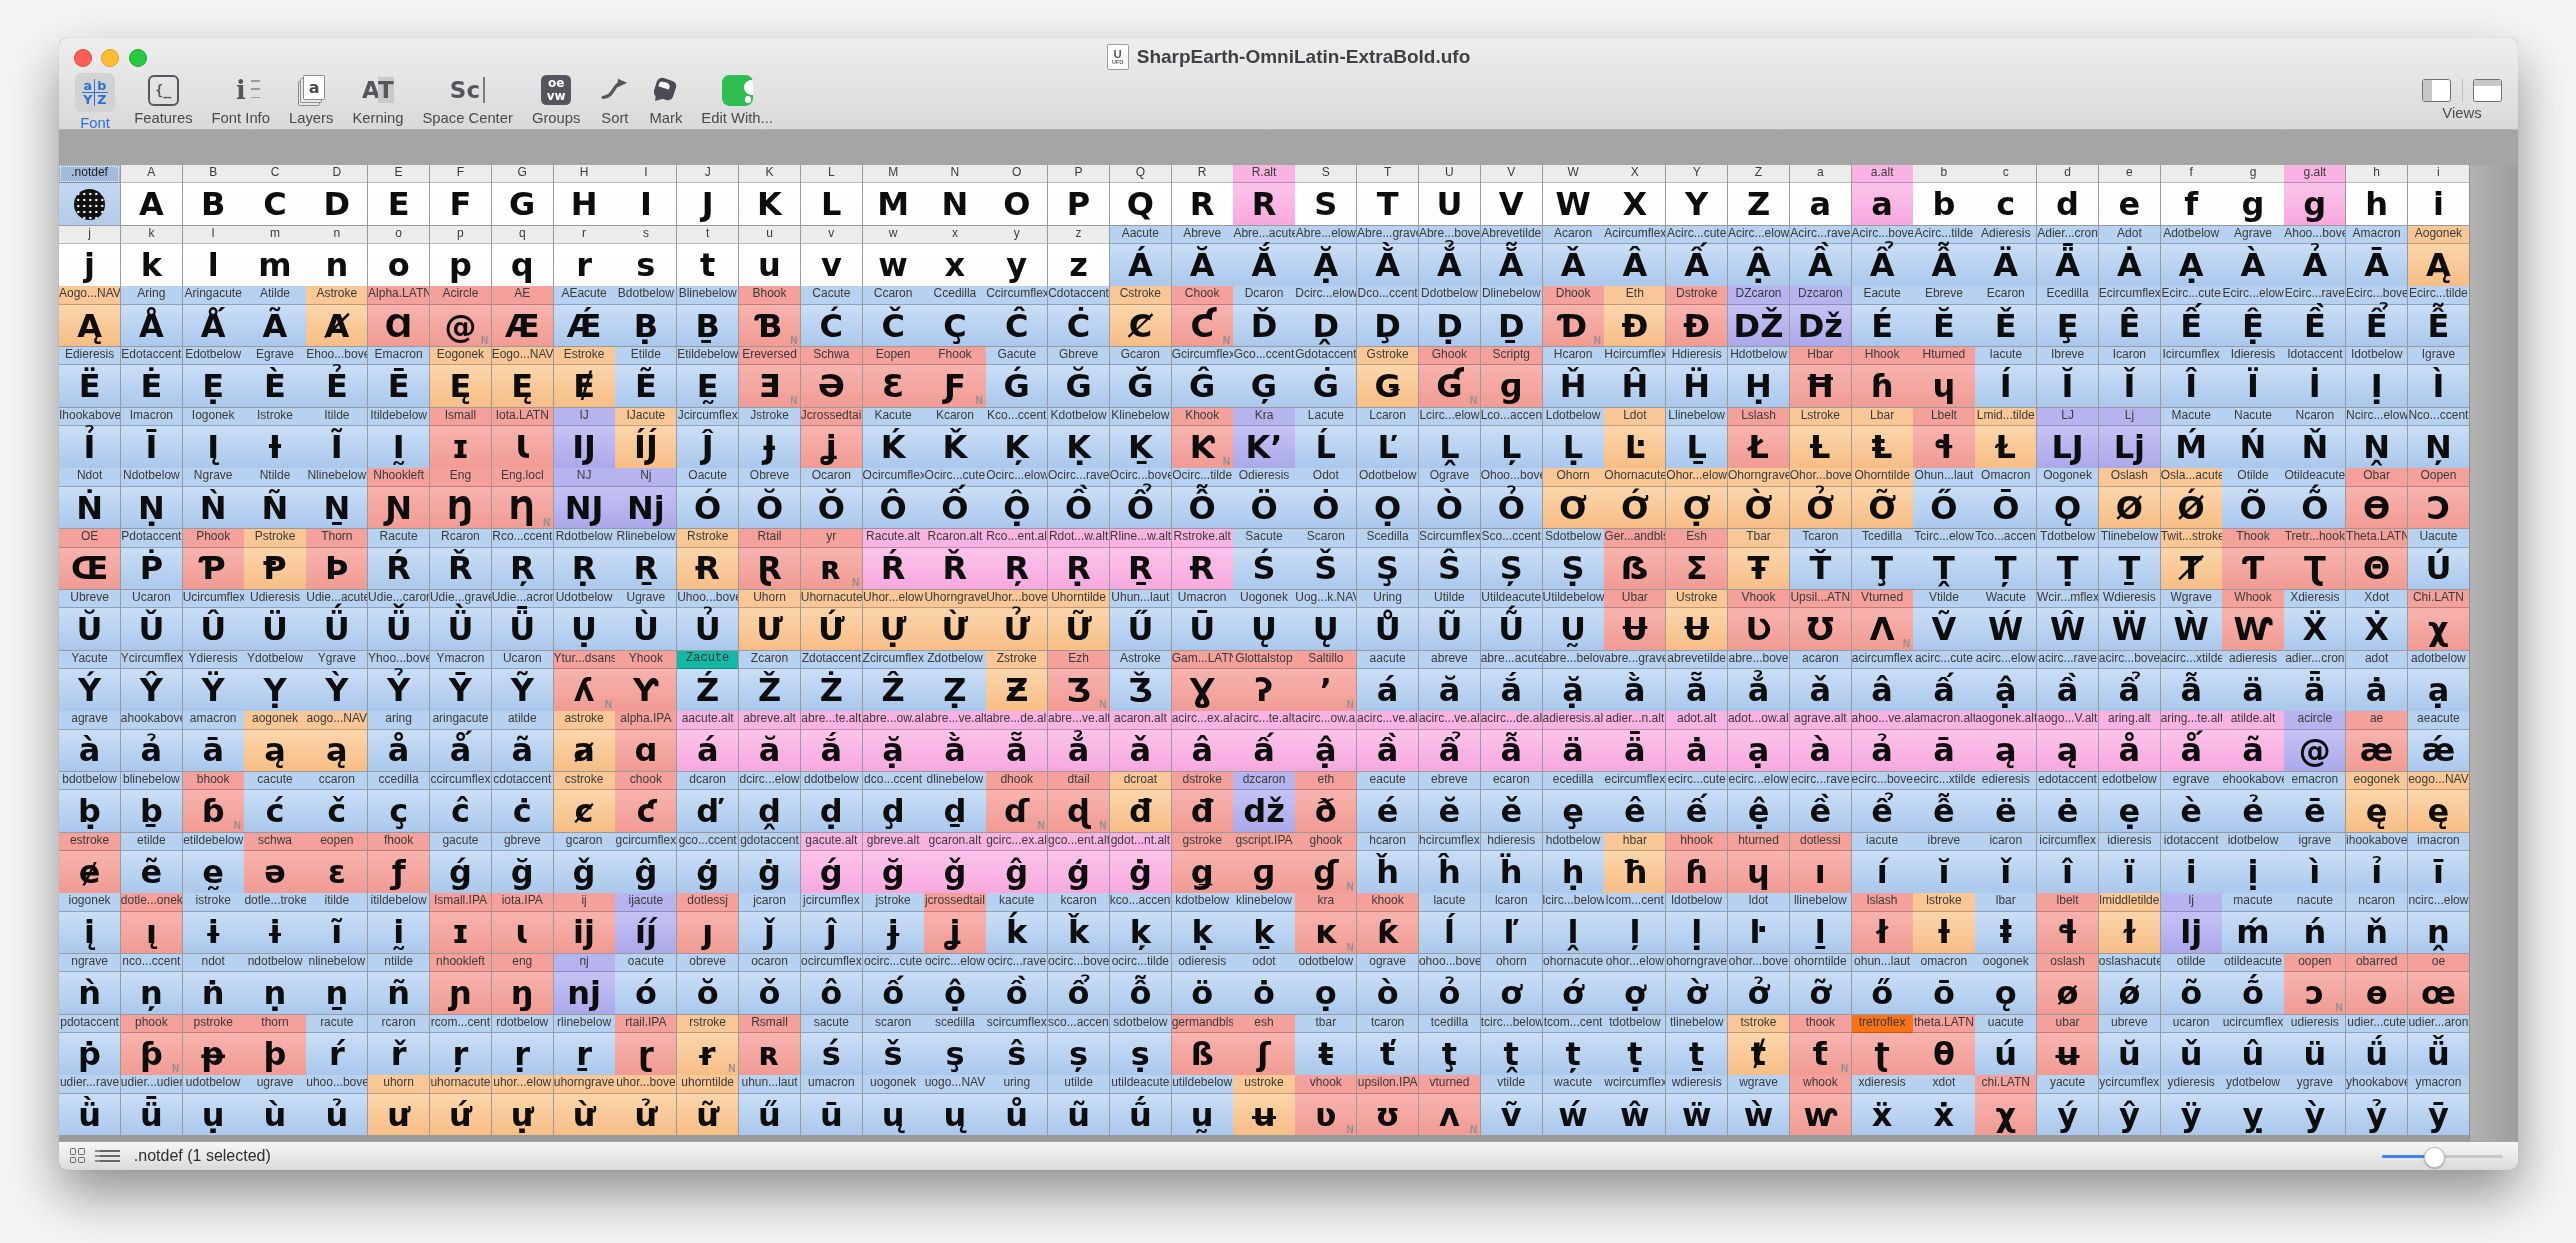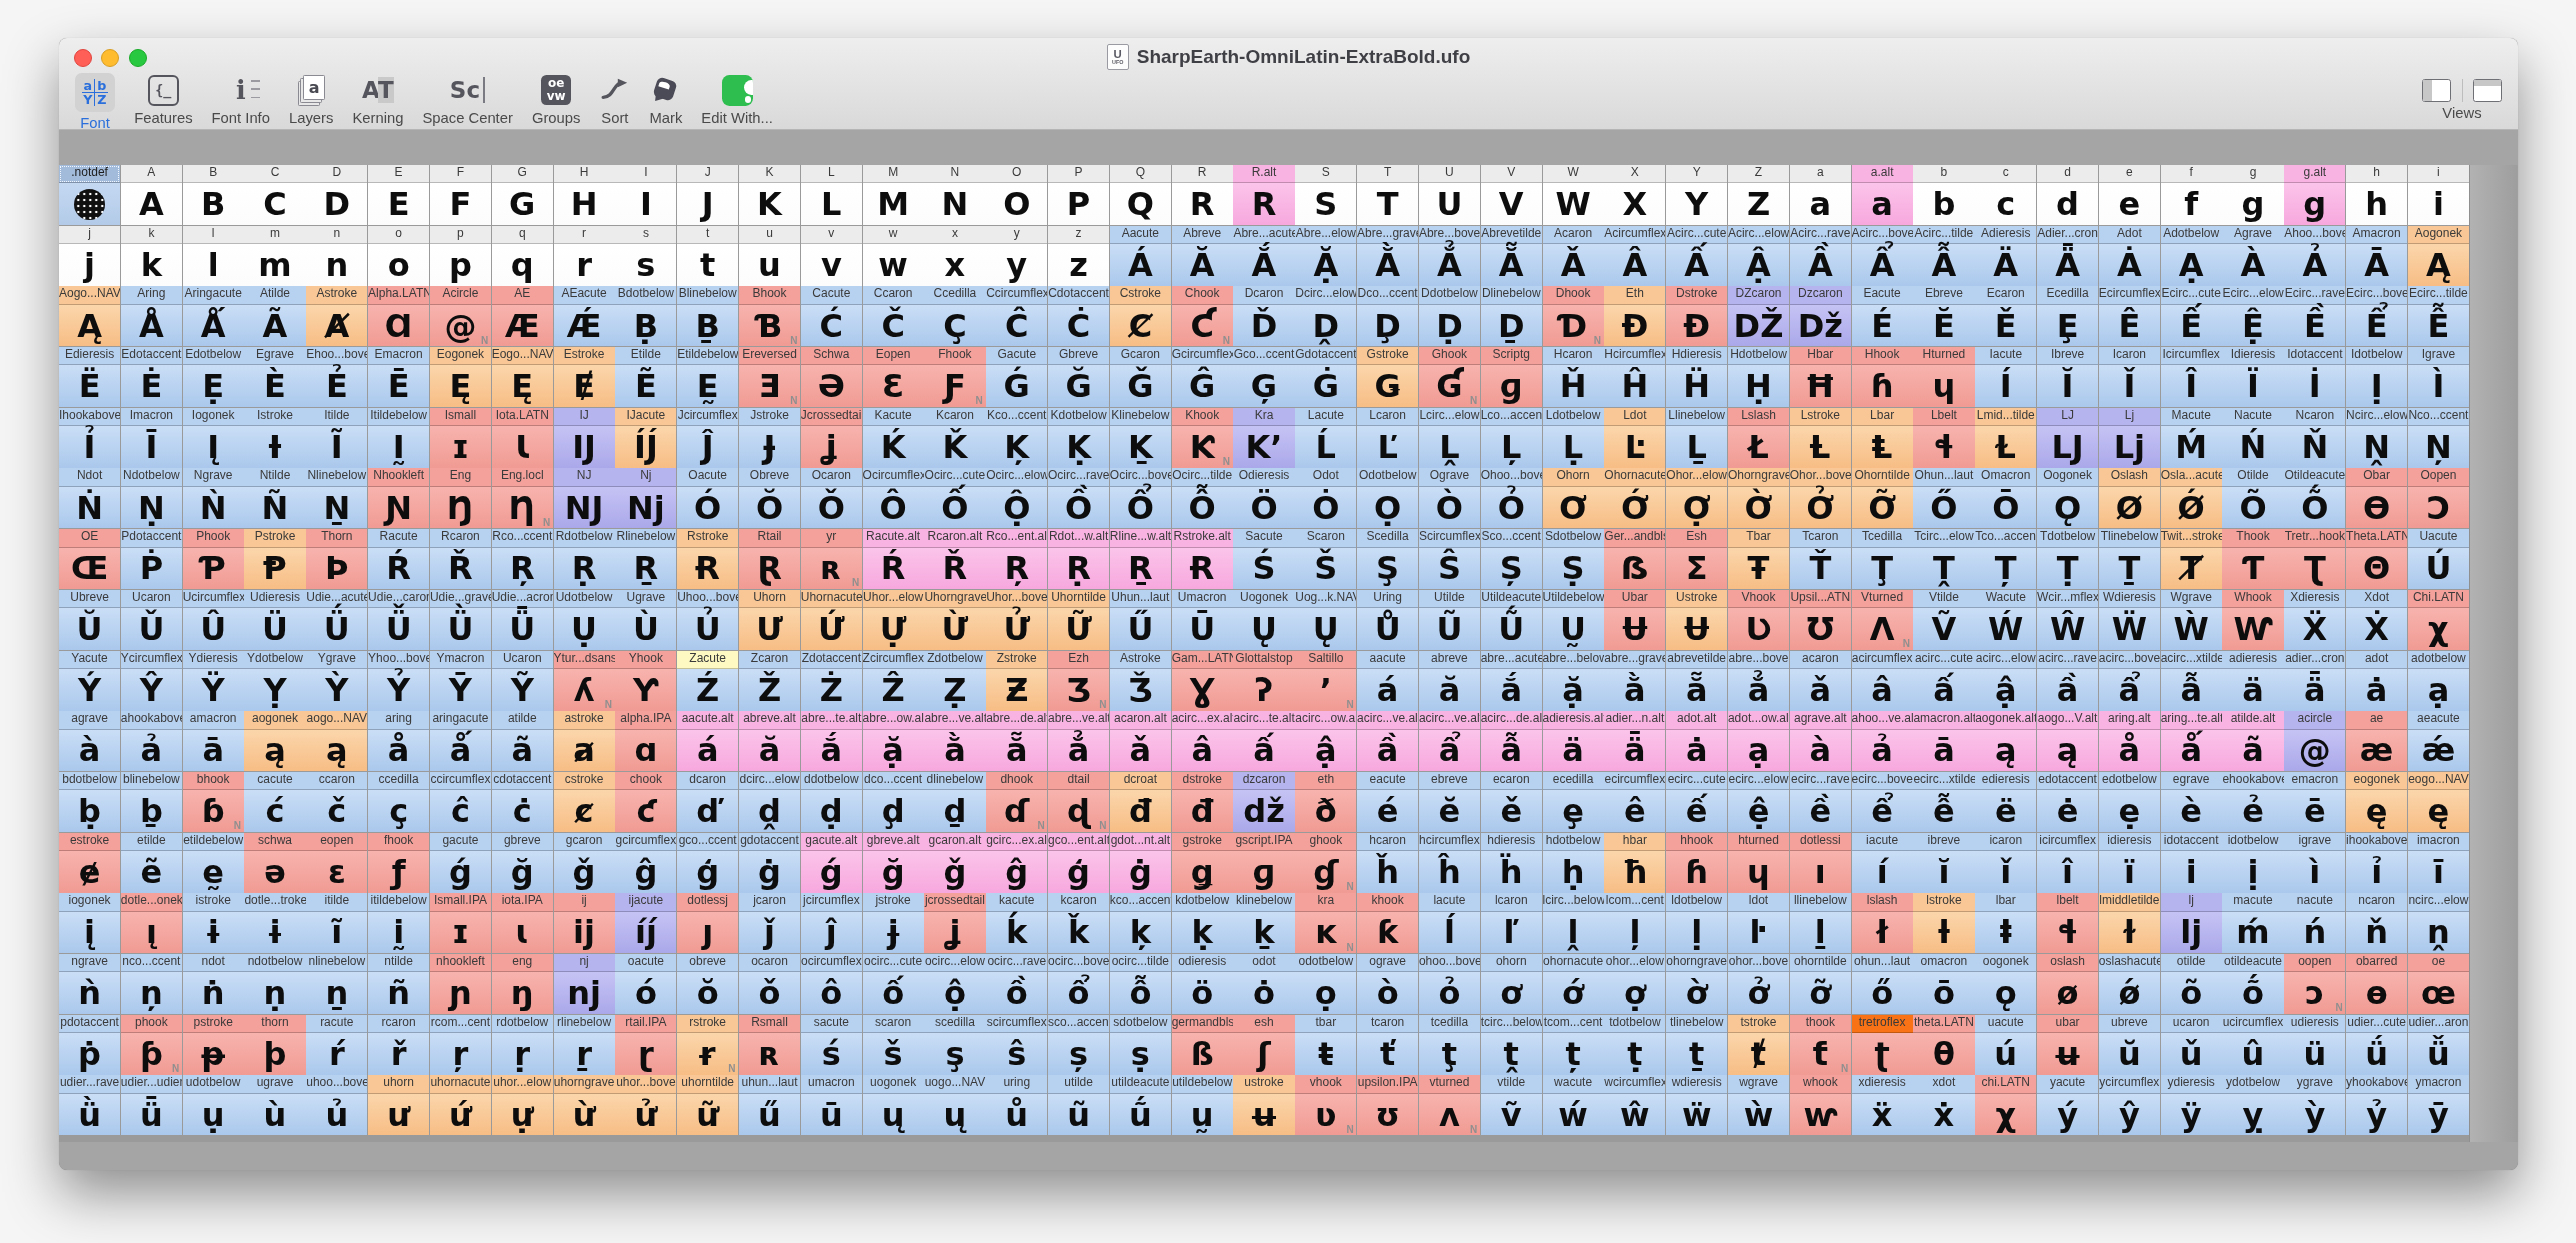--- a/index.html
+++ b/index.html
@@ -1511,21 +1511,21 @@
         </div>
         <div class="cell">
           <div class="cl" style="background: rgb(244, 160, 155);">Ytur...dsans</div>
           <div class="cg" style="background: linear-gradient(rgb(248, 179, 174), rgb(240, 155, 147));">ʎ<span class="nb">N</span></div>
         </div>
         <div class="cell">
           <div class="cl" style="background: rgb(244, 160, 155);">Yhook</div>
           <div class="cg" style="background: linear-gradient(rgb(248, 179, 174), rgb(240, 155, 147));">Ƴ</div>
         </div>
         <div class="cell">
-          <div class="cl" style="background: #fef9c3;">Zacute</div>
+          <div class="cl" style="background: #14b8a6; font-family: Liberation Mono, monospace;">Zacute</div>
           <div class="cg" style="background: linear-gradient(rgb(202, 222, 246), rgb(170, 200, 236));">Ź</div>
         </div>
         <div class="cell">
           <div class="cl" style="background: rgb(183, 209, 240);">Zcaron</div>
           <div class="cg" style="background: linear-gradient(rgb(202, 222, 246), rgb(170, 200, 236));">Ž</div>
         </div>
         <div class="cell">
           <div class="cl" style="background: rgb(183, 209, 240);">Zdotaccent</div>
           <div class="cg" style="background: linear-gradient(rgb(202, 222, 246), rgb(170, 200, 236));">Ż</div>
         </div>
@@ -2722,15 +2722,35 @@
           <div class="cg" style="background: linear-gradient(rgb(202, 222, 246), rgb(170, 200, 236));">ỷ</div>
         </div>
         <div class="cell">
           <div class="cl" style="background: rgb(183, 209, 240);">ymacron</div>
           <div class="cg" style="background: linear-gradient(rgb(202, 222, 246), rgb(170, 200, 236));">ȳ</div>
         </div>
       </div>
     <div class="vscroll"></div>
   </div>
 
+  <div class="statusbar">
+    <div class="gridicn">
+        <span></span>
+        <span></span>
+        <span></span>
+        <span></span>
+      </div>
+    <div class="listicn">
+        <span></span>
+        <span></span>
+        <span></span>
+      </div>
+    <div class="stattext">.notdef (1 selected)</div>
+    <div class="statspacer"></div>
+    <div class="slider">
+      <div class="track"></div>
+      <div class="fill"></div>
+      <div class="knob"></div>
+    </div>
+  </div>
 
 </div>
 
 
 </body></html>

